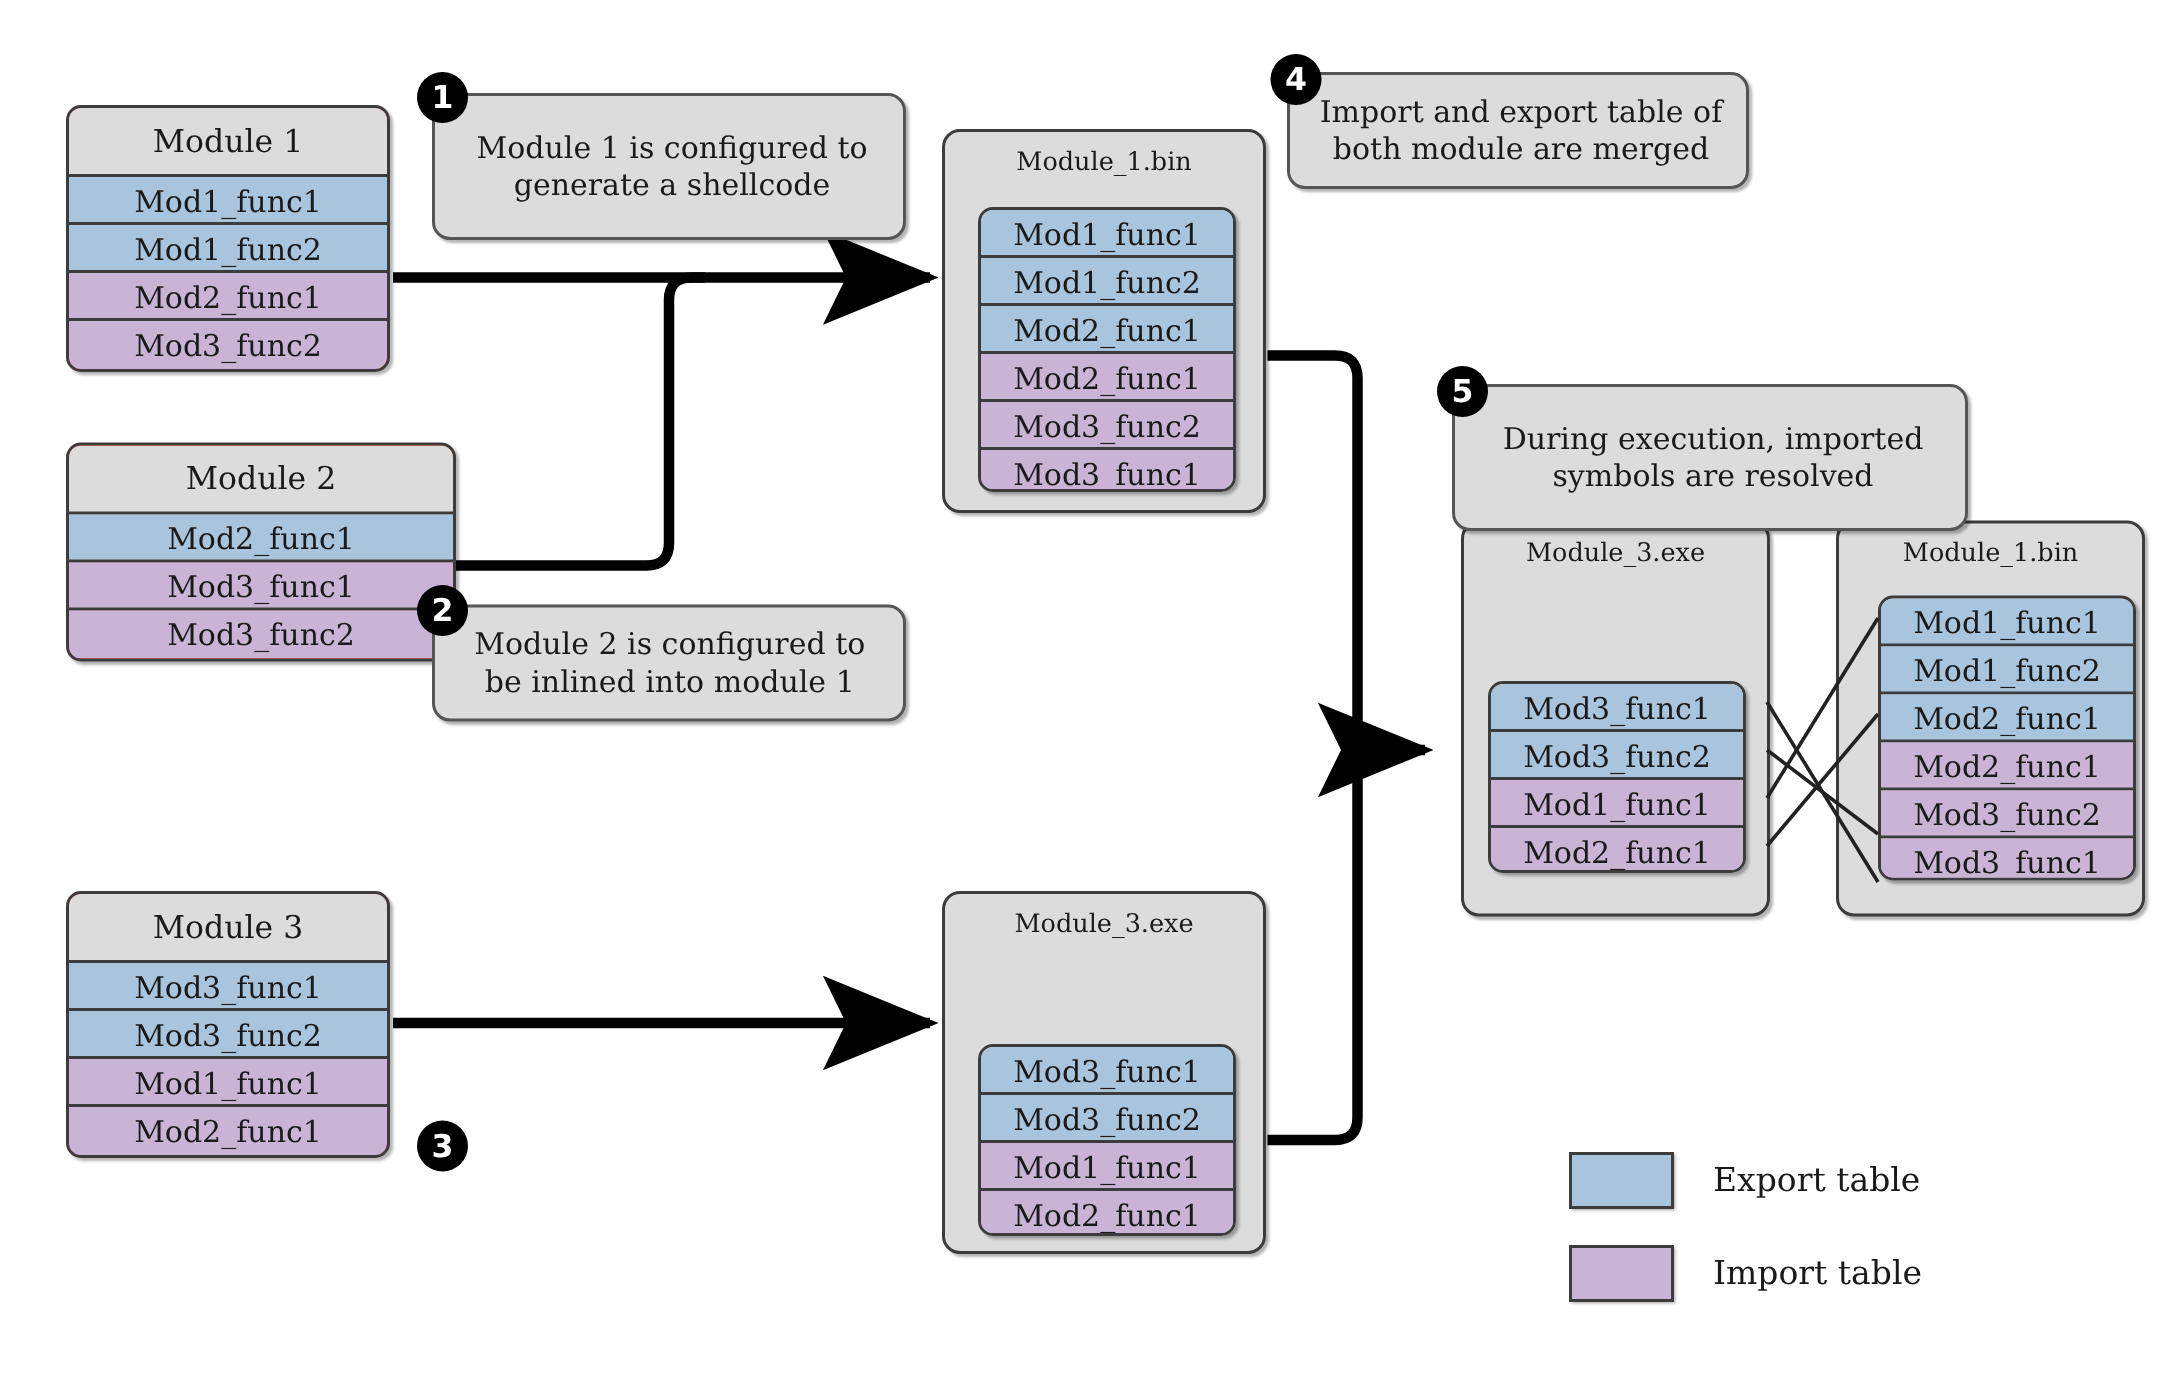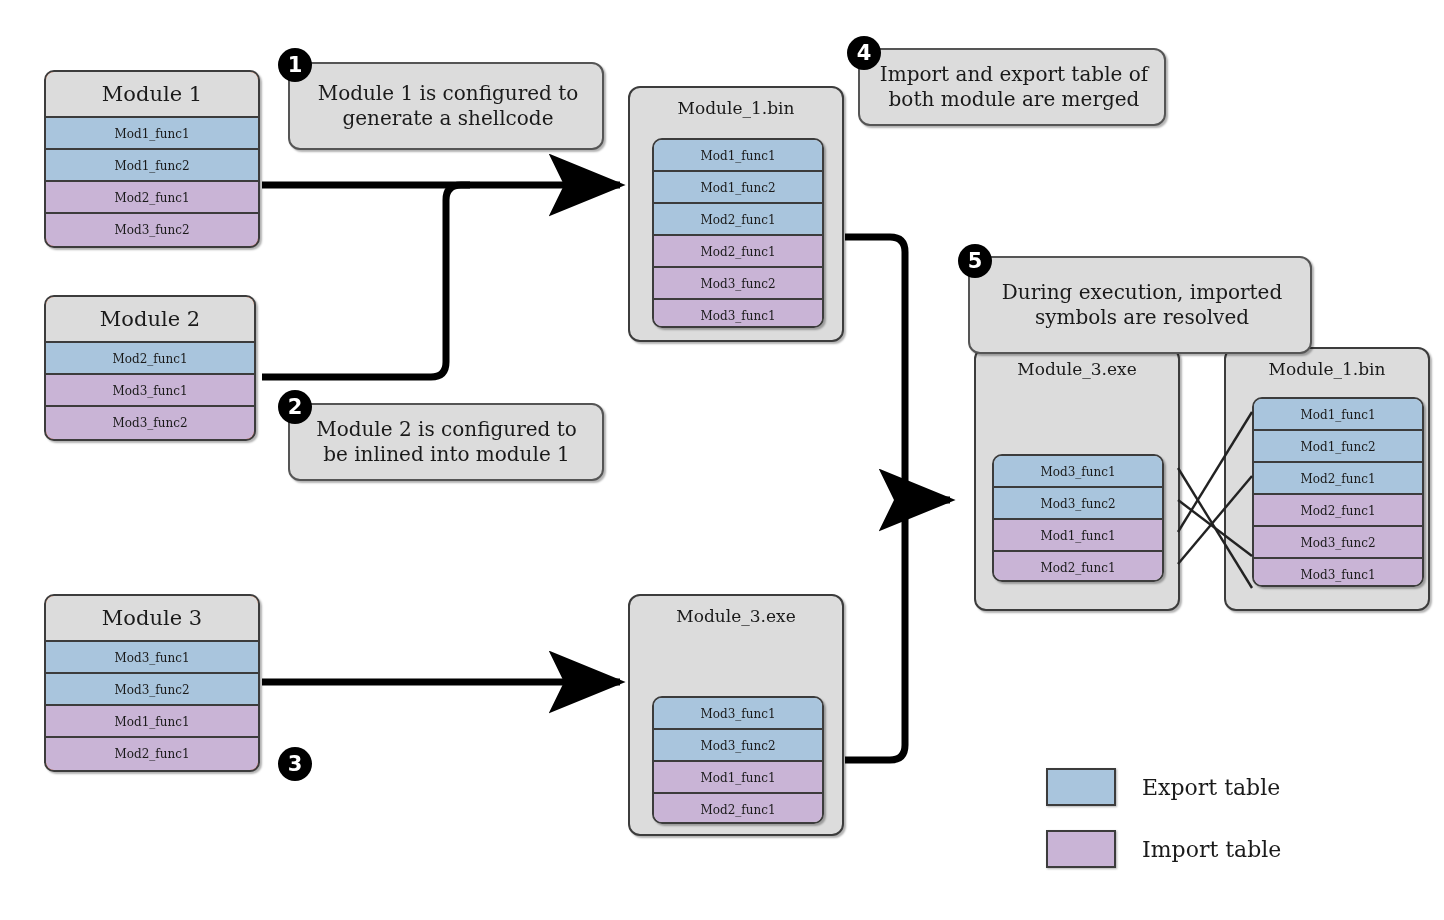--- a/index.html
+++ b/index.html
@@ -29,21 +29,21 @@
     overflow:hidden;
     background:#c2410c;
     box-shadow:2px 2px 2px rgba(0,0,0,.30);
   }
   .module .mtitle{
     height:44px;line-height:44px;text-align:center;
     font-size:21px;background:#dcdcdc;
     border-bottom:2px solid #3c3c3c;
   }
   .row{
-    height:32px;line-height:32px;text-align:center;font-size:12px;
+    height:32px;line-height:32px;text-align:center;font-size:20px;
     border-bottom:2px solid #3c3c3c;box-sizing:border-box;
   }
   .row:last-child{border-bottom:none;}
   .exp{background:#a9c5dd;}
   .imp{background:#c9b4d6;}
 
   
   .artifact{position:absolute;}
   .artifact .atitle{
     position:absolute;left:0;right:0;top:10px;
@@ -115,21 +115,21 @@
   </svg>
 
   <div class="module" style="left:44px;top:70px;width:216px;height:178px;">
     <div class="mtitle">Module 1</div>
     <div class="row exp">Mod1_func1</div>
     <div class="row exp">Mod1_func2</div>
     <div class="row imp">Mod2_func1</div>
     <div class="row imp">Mod3_func2</div>
   </div>
 
-  <div class="module" style="left:44px;top:295px;width:212px;height:146px;">
+  <div class="module" style="left:44px;top:295px;width:260px;height:146px;">
     <div class="mtitle">Module 2</div>
     <div class="row exp">Mod2_func1</div>
     <div class="row imp">Mod3_func1</div>
     <div class="row imp">Mod3_func2</div>
   </div>
 
   <div class="module" style="left:44px;top:594px;width:216px;height:178px;">
     <div class="mtitle">Module 3</div>
     <div class="row exp">Mod3_func1</div>
     <div class="row exp">Mod3_func2</div>
@@ -185,21 +185,21 @@
 
     <path d="M1178,468 L1252,588" fill="none" stroke="#222" stroke-width="2.4"></path>
 
     <path d="M1178,500 L1252,556" fill="none" stroke="#222" stroke-width="2.4"></path>
 
     <path d="M1178,532 L1252,412" fill="none" stroke="#222" stroke-width="2.4"></path>
 
     <path d="M1178,564 L1252,476" fill="none" stroke="#222" stroke-width="2.4"></path>
   </svg>
 
-  <div class="callout" style="left:288px;top:62px;width:316px;height:88px;">
+  <div class="callout" style="left:288px;top:62px;width:316px;height:98px;">
     <span>Module 1 is configured to generate a shellcode</span>
   </div>
   <div class="badge" style="left:278px;top:48px;">
     <span>1</span>
   </div>
 
   <div class="callout" style="left:288px;top:403px;width:316px;height:78px;padding-left:13px;">
     <span>Module 2 is configured to be inlined into module 1</span>
   </div>
   <div class="badge" style="left:278px;top:390px;">

